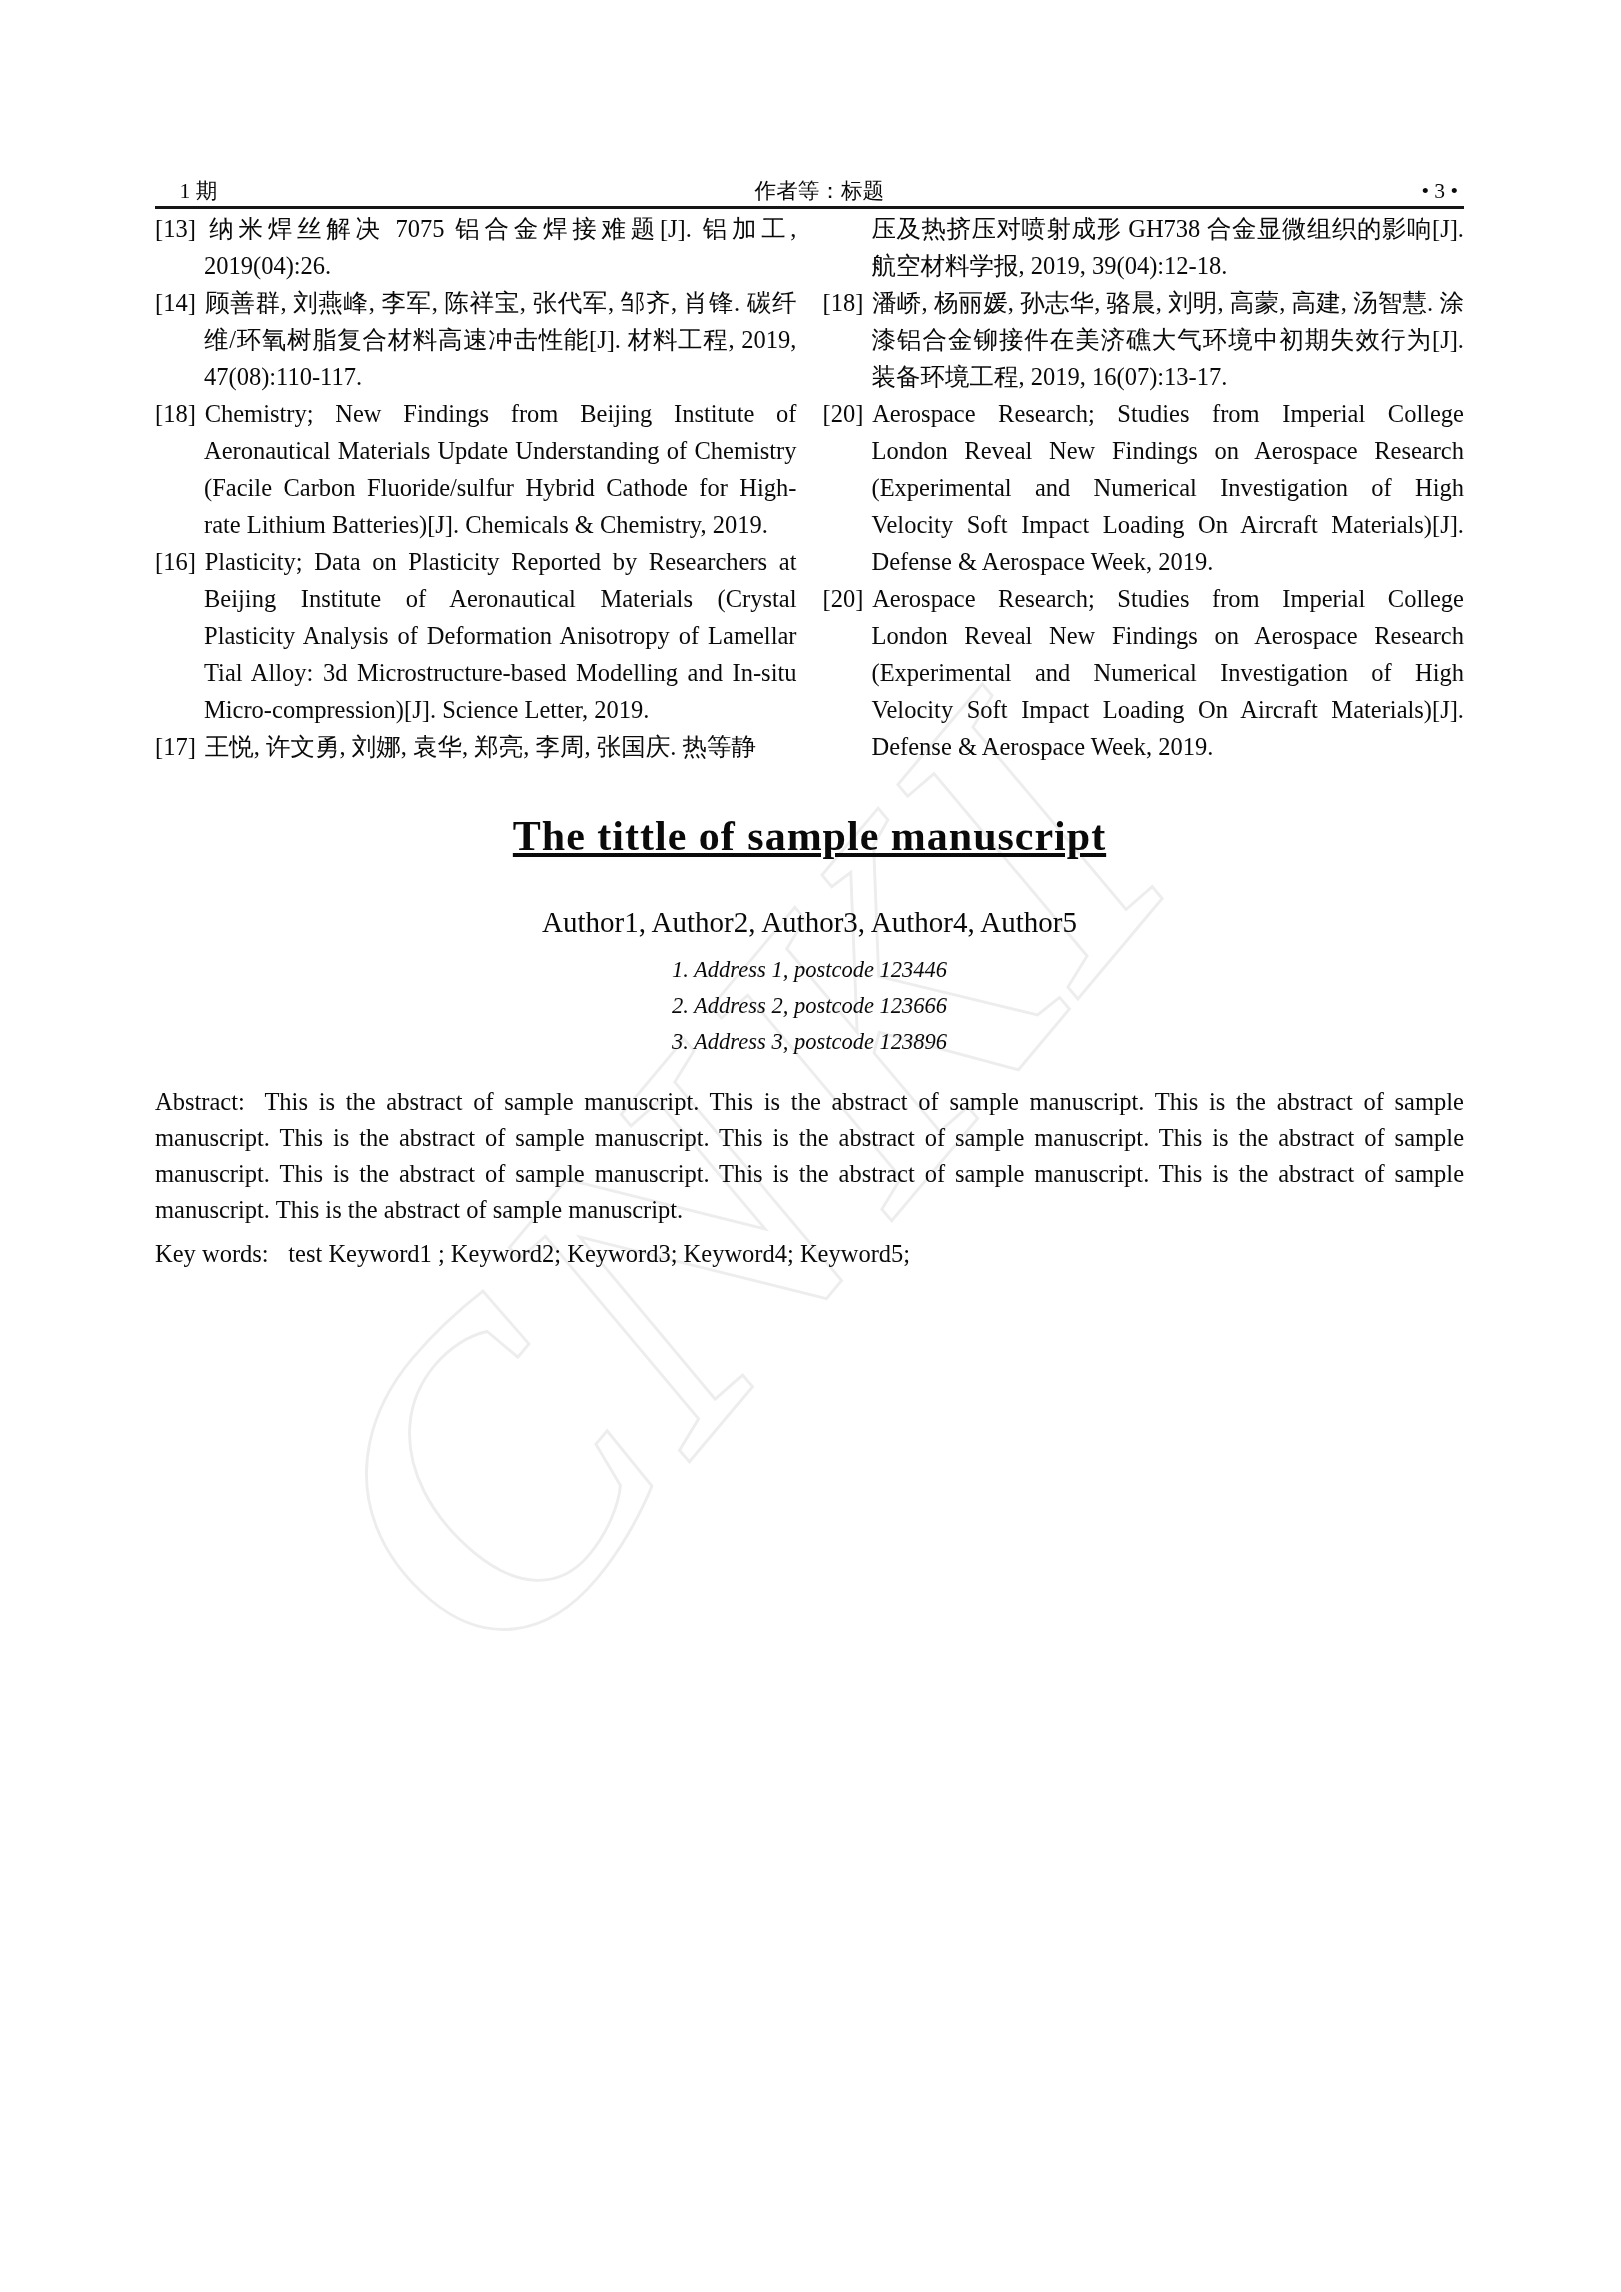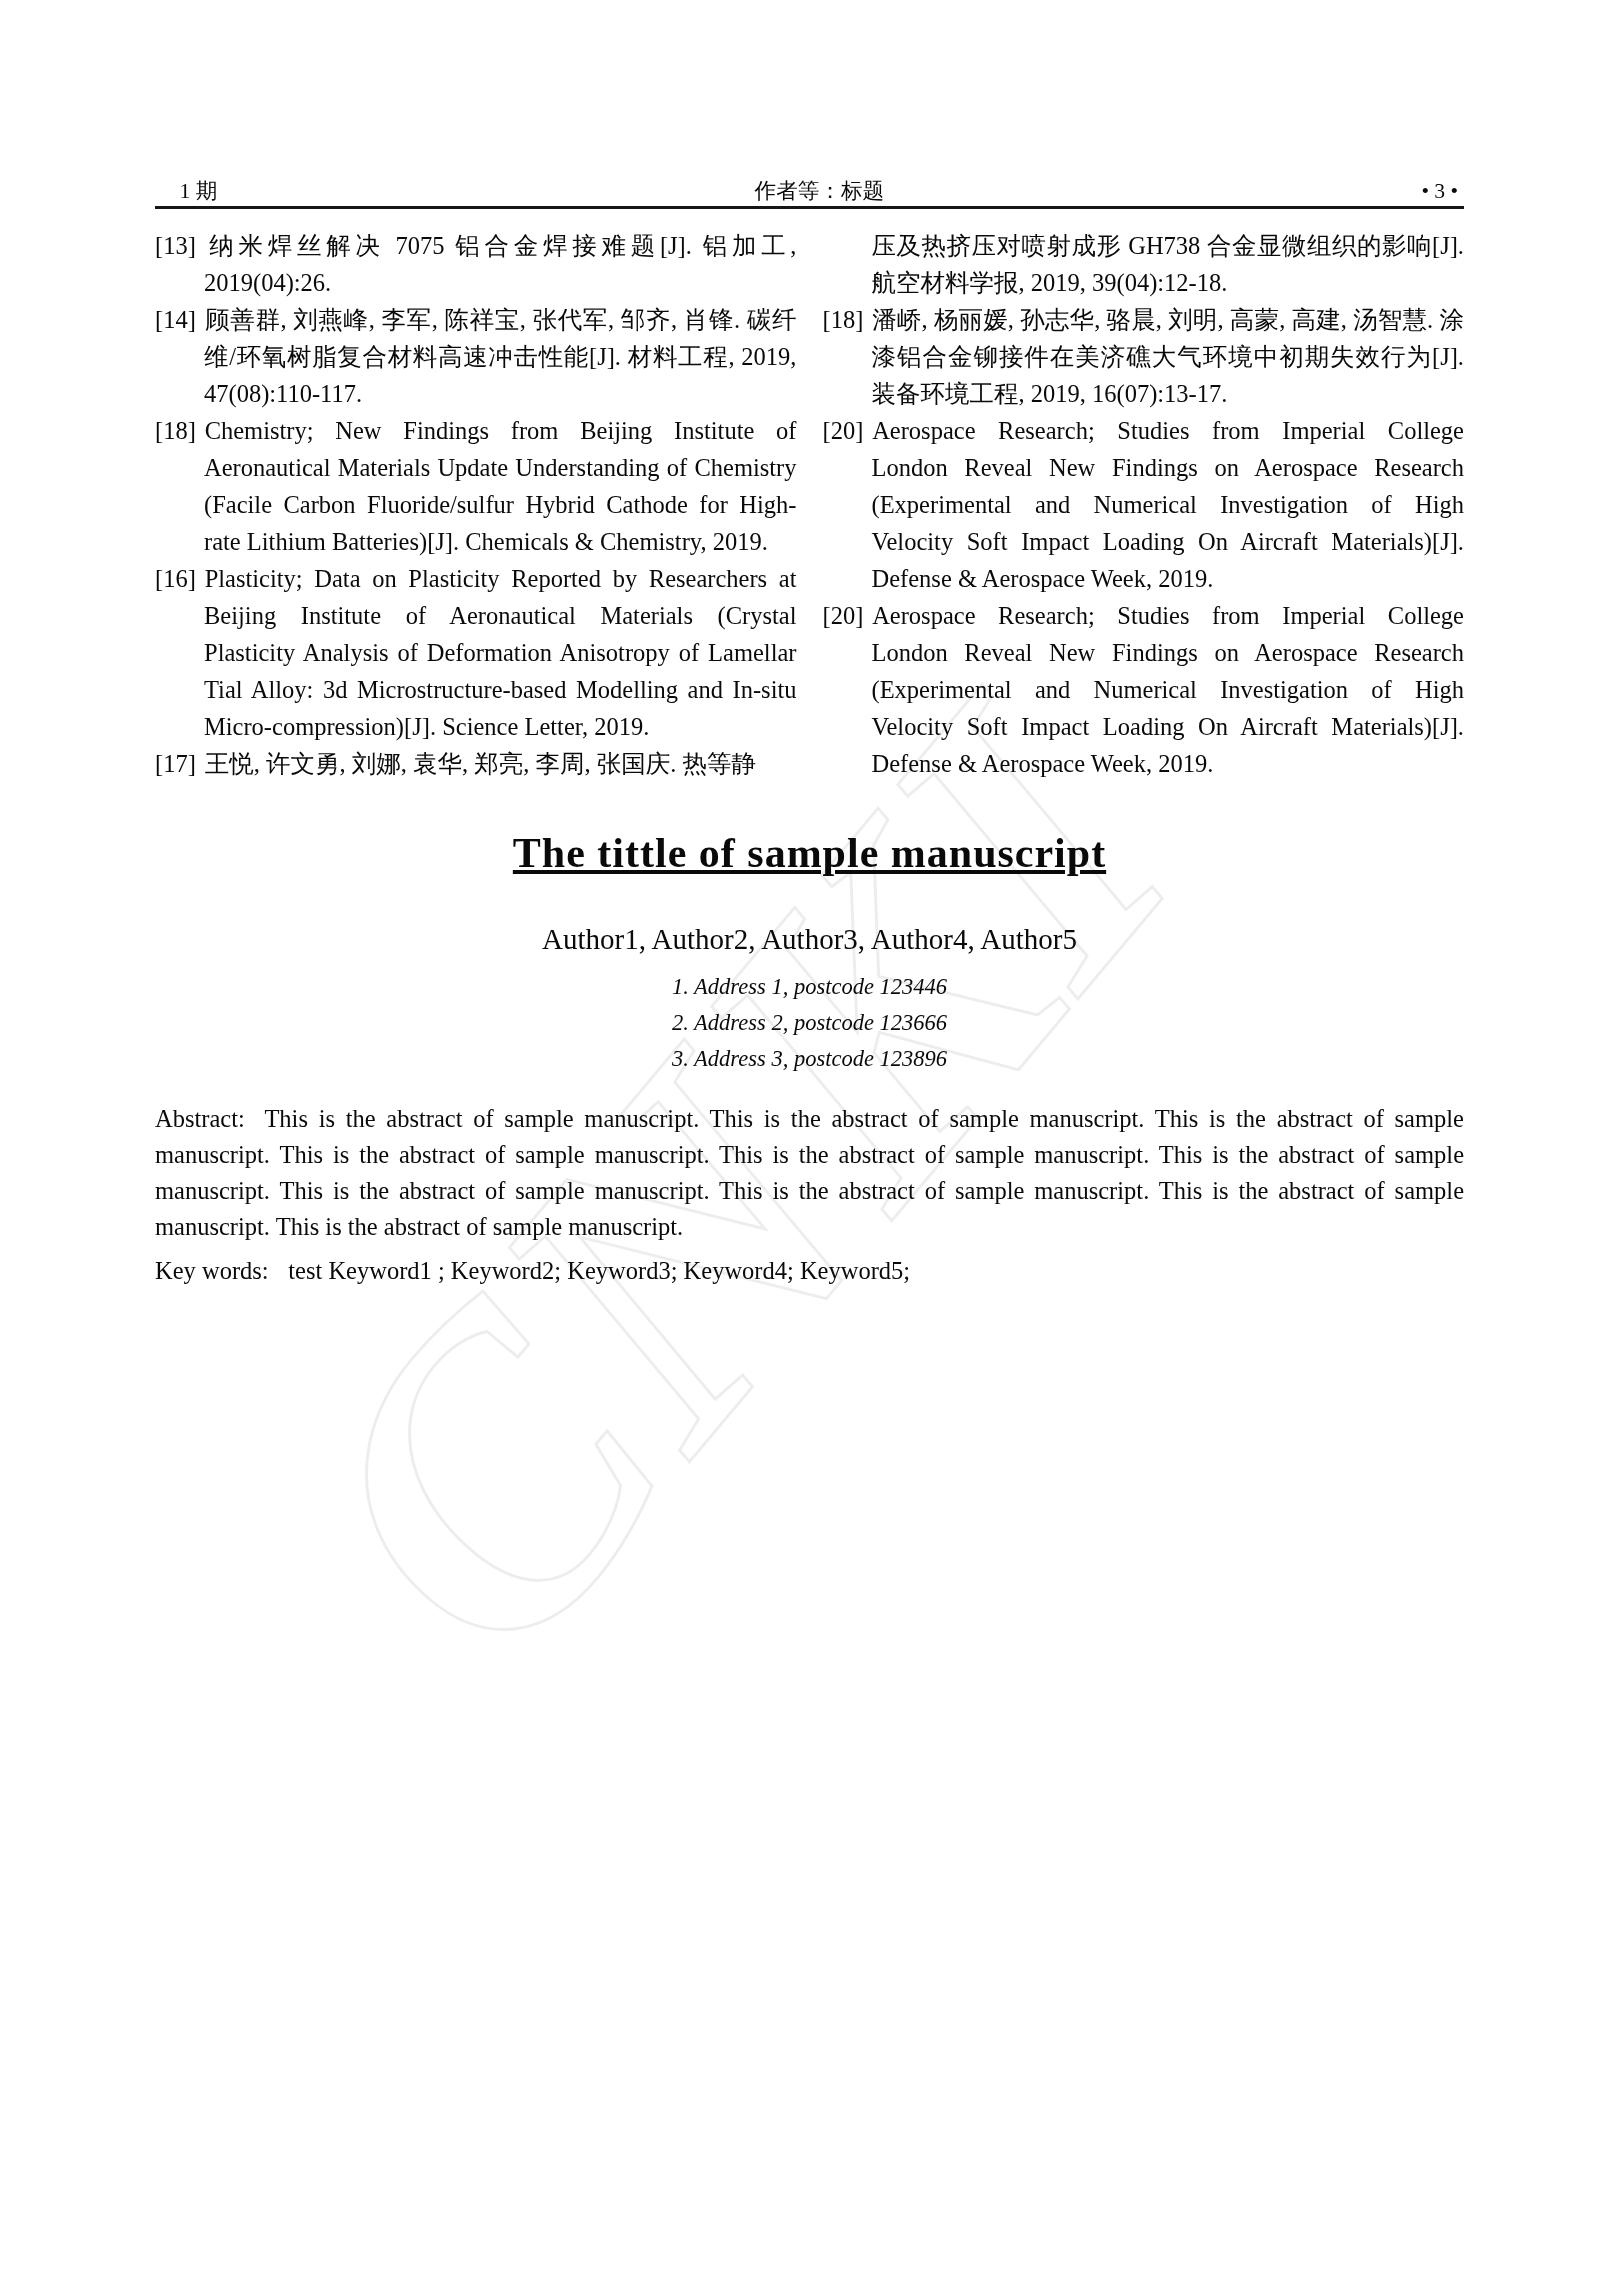--- a/index.html
+++ b/index.html
@@ -19,21 +19,21 @@
   .content {
     position: absolute; left: 155px; top: 179px; width: 1309px; z-index: 1;
   }
   .page-header {
     display: flex; justify-content: space-between; align-items: baseline;
     font-size: 21.6px; line-height: 25.5px;
     padding-bottom: 1px; border-bottom: 3.9px solid #161616;
   }
   .page-header .hl { margin-left: 24.5px; }
   .page-header .hr { margin-right: 5.9px; }
-  .refs { display: flex; gap: 26px; margin-top: 18px; }
+  .refs { display: flex; gap: 26px; margin-top: 1px; }
   .refs .col { flex: 1; min-width: 0; }
   p.ref {
     margin: 0; font-size: 24.5px; line-height: 37px;
     text-align: justify; text-justify: inter-word;
     padding-left: 49px; text-indent: -49px;
   }
   p.ref.cont { text-indent: 0; }
   .ref-marker { margin-right: 8.8px; }
   h1.title {
     margin: 44px 0 0 0; text-align: center;

